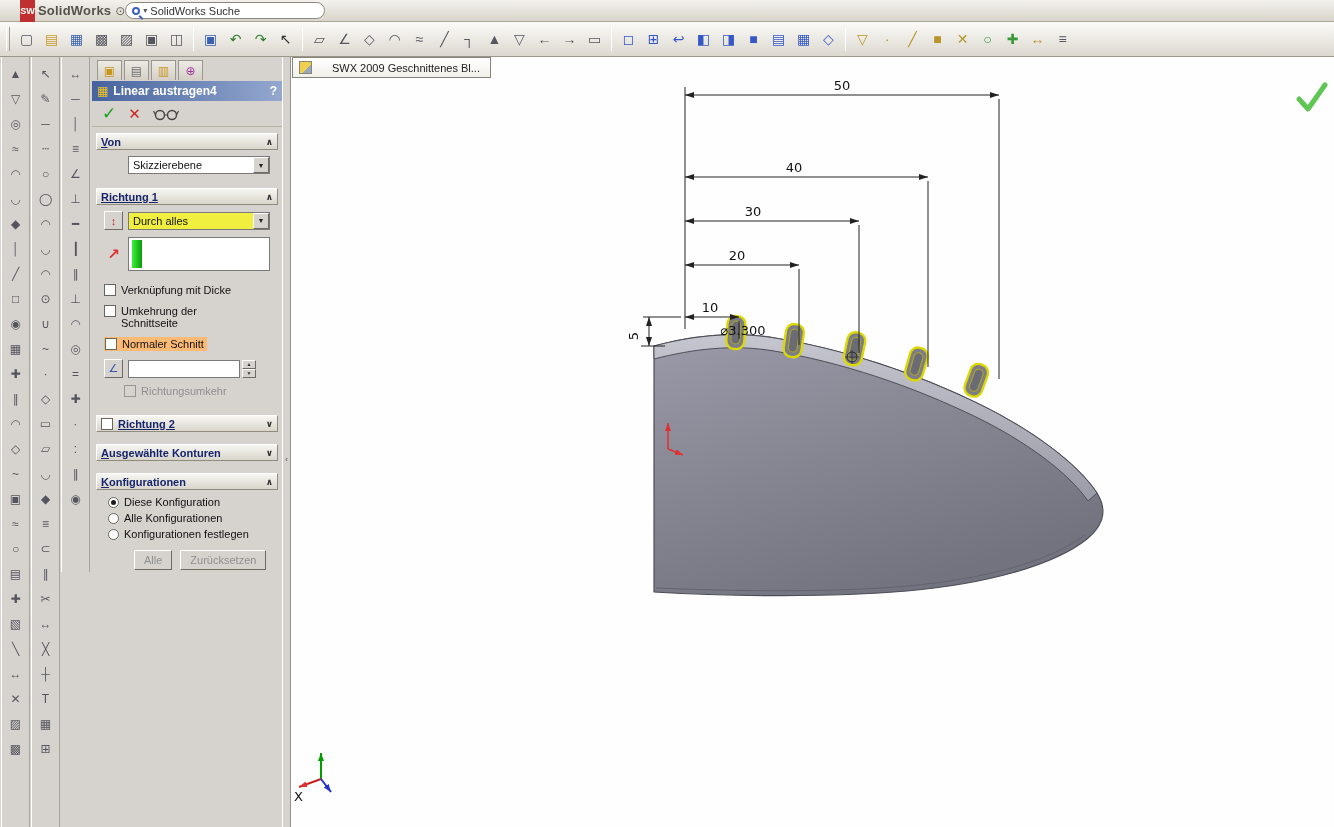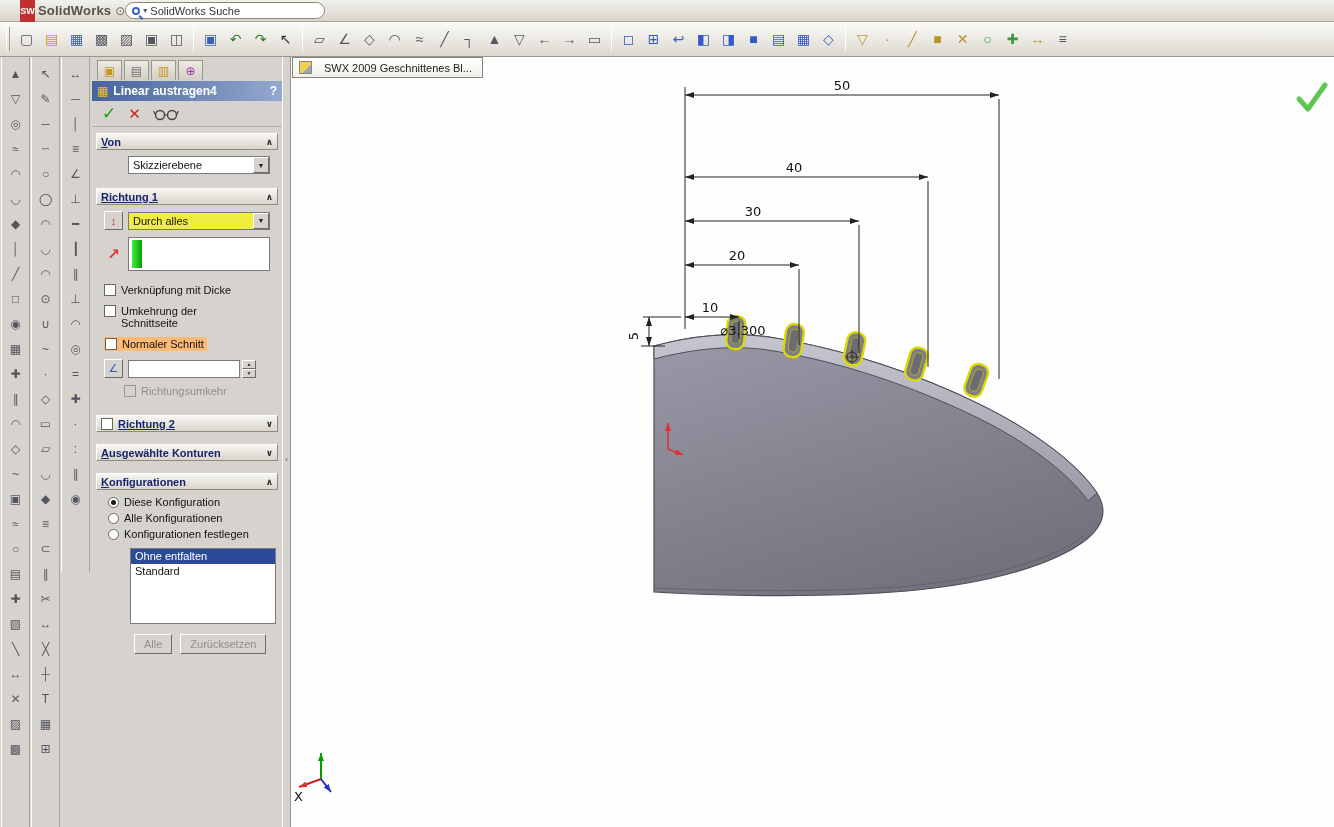--- a/index.html
+++ b/index.html
@@ -100,21 +100,21 @@
 
   
   #splitter { position:absolute; left:282px; top:57px; width:9px; height:770px; background:#d6d3ce;
     border-left:1px solid #fff; border-right:1px solid #979387; }
   #splitter .arrow { position:absolute; top:385px; left:0; width:7px; height:34px; font-size:8px; color:#444;
     display:flex; align-items:center; justify-content:center; }
 
   
   #graphics { position:absolute; left:291px; top:57px; width:1043px; height:770px; background:#fefefe; }
   #doc-tab { position:absolute; left:1px; top:0; height:21px; border:1px solid #86837a; background:linear-gradient(#ffffff,#f1efe9);
-    display:flex; align-items:center; gap:12px; padding:0 10px 0 6px; z-index:3; }
+    display:flex; align-items:center; gap:20px; padding:0 10px 0 6px; z-index:3; }
   #doc-tab .tab-icon { width:13px; height:13px; background:linear-gradient(135deg,#f0cf4e 60%,#9aa6bc 60%); border:1px solid #8a8674; flex:none; }
   #doc-tab .tab-label { font-size:11px; color:#222; white-space:nowrap; }
   #gsvg { position:absolute; left:0; top:0; }
   #gsvg text { font-family:"DejaVu Sans","Liberation Sans",sans-serif; font-size:13px; fill:#111; }
 </style>
 </head>
 <body>
 
 <div id="titlebar">
   <div class="app-badge">SW</div>
@@ -623,24 +623,20 @@
       <div class="radio on"></div>
       <span>Diese Konfiguration</span>
     </div>
     <div class="row" style="margin-left:8px;margin-top:4px;">
       <div class="radio"></div>
       <span>Alle Konfigurationen</span>
     </div>
     <div class="row" style="margin-left:8px;margin-top:4px;">
       <div class="radio"></div>
       <span>Konfigurationen festlegen</span>
-    </div>
-    <div id="cfg-list">
-      <div class="cfg-item sel">Ohne entfalten</div>
-      <div class="cfg-item">Standard</div>
     </div>
     <div id="cfg-btns">
       <div class="btn">Alle</div>
       <div class="btn">Zurücksetzen</div>
     </div>
   </div>
 </div>
 
 <div id="splitter">
   <div class="arrow">‹</div>

